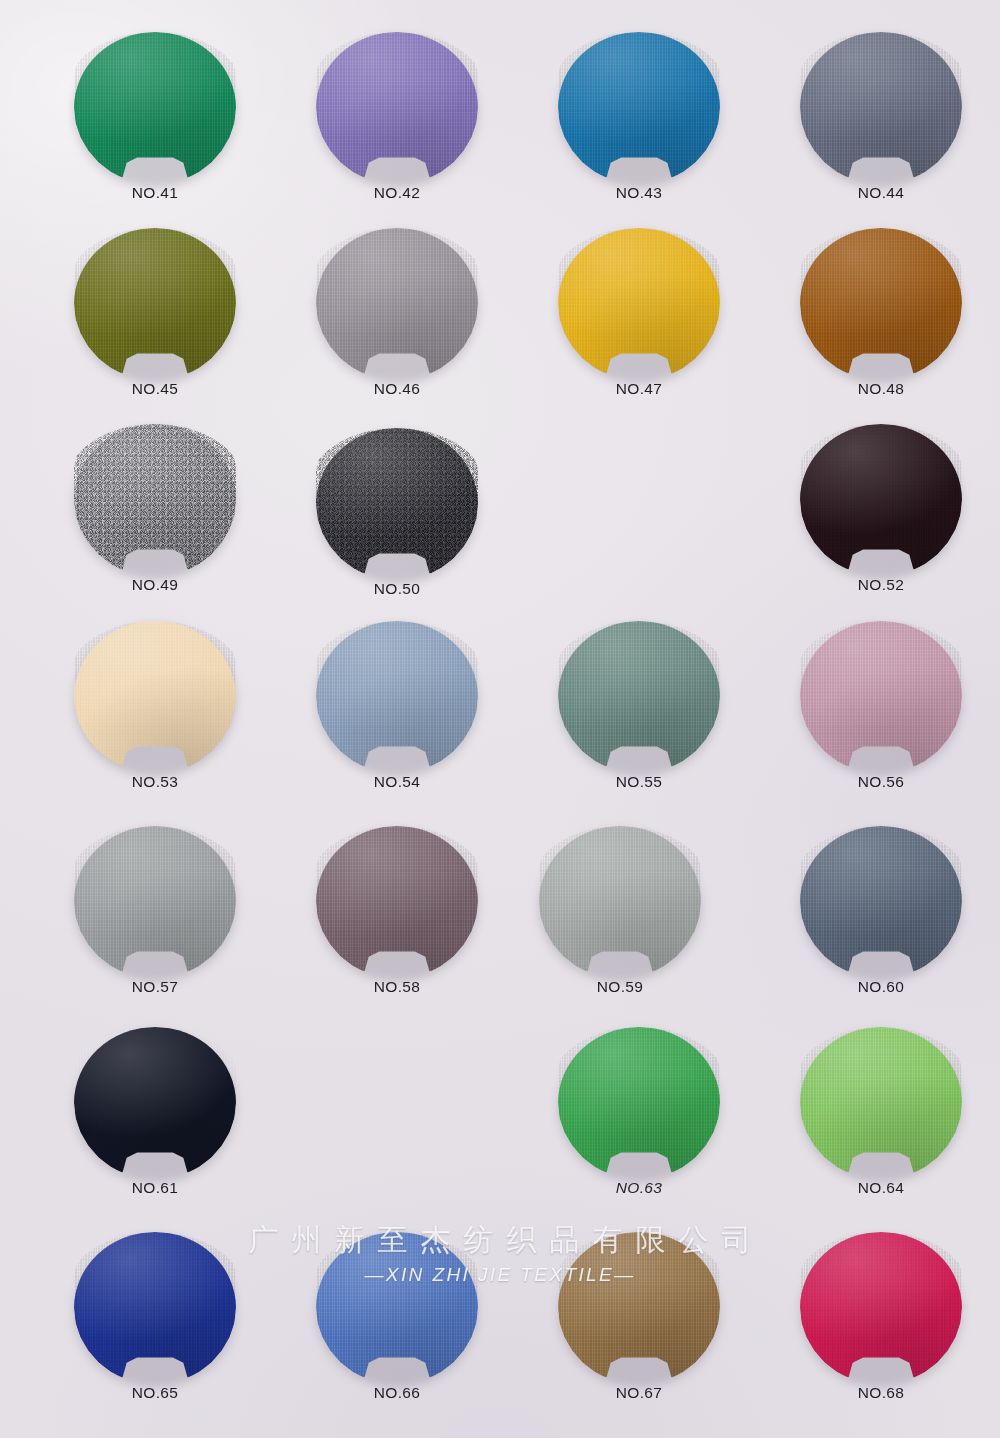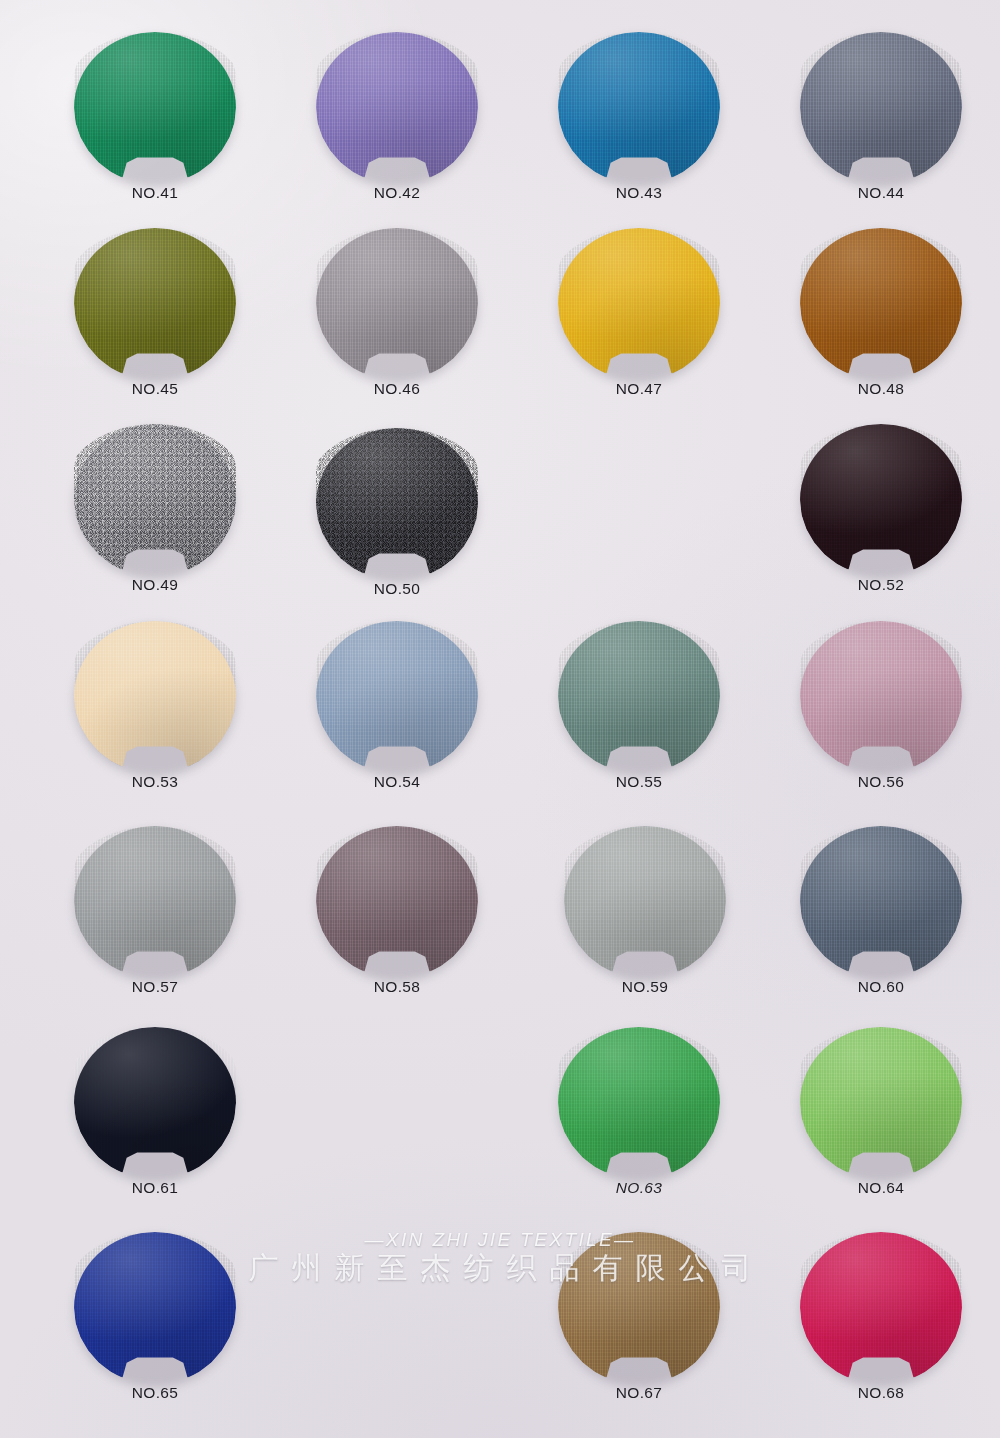--- a/index.html
+++ b/index.html
@@ -343,21 +343,21 @@
         </div>
         <div class="swatch-label">NO.57</div>
       </div>
       <div class="cell" style="left: 277px; top: 826px;">
         <div class="swatch-wrap">
           <div class="shade"></div>
           <div class="disc" style="background: rgb(125, 104, 113);"></div>
         </div>
         <div class="swatch-label">NO.58</div>
       </div>
-      <div class="cell" style="left: 525px; top: 826px; text-decoration: underline;">
+      <div class="cell" style="left: 500px; top: 826px; text-decoration: underline;">
         <div class="swatch-wrap">
           <div class="shade"></div>
           <div class="disc" style="background: rgb(168, 173, 172);"></div>
         </div>
         <div class="swatch-label">NO.59</div>
       </div>
       <div class="cell" style="left: 761px; top: 826px;">
         <div class="swatch-wrap">
           <div class="shade"></div>
           <div class="disc" style="background: rgb(93, 106, 125);"></div>
@@ -385,34 +385,41 @@
         </div>
         <div class="swatch-label">NO.64</div>
       </div>
       <div class="cell" style="left: 35px; top: 1232px;">
         <div class="swatch-wrap">
           <div class="shade"></div>
           <div class="disc" style="background: rgb(30, 51, 148);"></div>
         </div>
         <div class="swatch-label">NO.65</div>
       </div>
+      <div class="cell" style="left: 277px; top: 1232px;">
+        <div class="swatch-wrap">
+          <div class="shade"></div>
+          <div class="disc" style="background: rgb(84, 120, 191);"></div>
+        </div>
+        <div class="swatch-label">NO.66</div>
+      </div>
       <div class="cell" style="left: 519px; top: 1232px;">
         <div class="swatch-wrap">
           <div class="shade"></div>
           <div class="disc" style="background: rgb(150, 118, 75);"></div>
         </div>
         <div class="swatch-label">NO.67</div>
       </div>
       <div class="cell" style="left: 761px; top: 1232px;">
         <div class="swatch-wrap">
           <div class="shade"></div>
           <div class="disc" style="background: rgb(205, 27, 85);"></div>
         </div>
         <div class="swatch-label">NO.68</div>
       </div>
     </div>
 
   <div id="watermark">
+    <div id="wm-cn">广州新至杰纺织品有限公司</div>
     <div id="wm-en">—XIN ZHI JIE TEXTILE—</div>
-    <div id="wm-cn">广州新至杰纺织品有限公司</div>
   </div>
 
 </div>
 
 </body></html>

